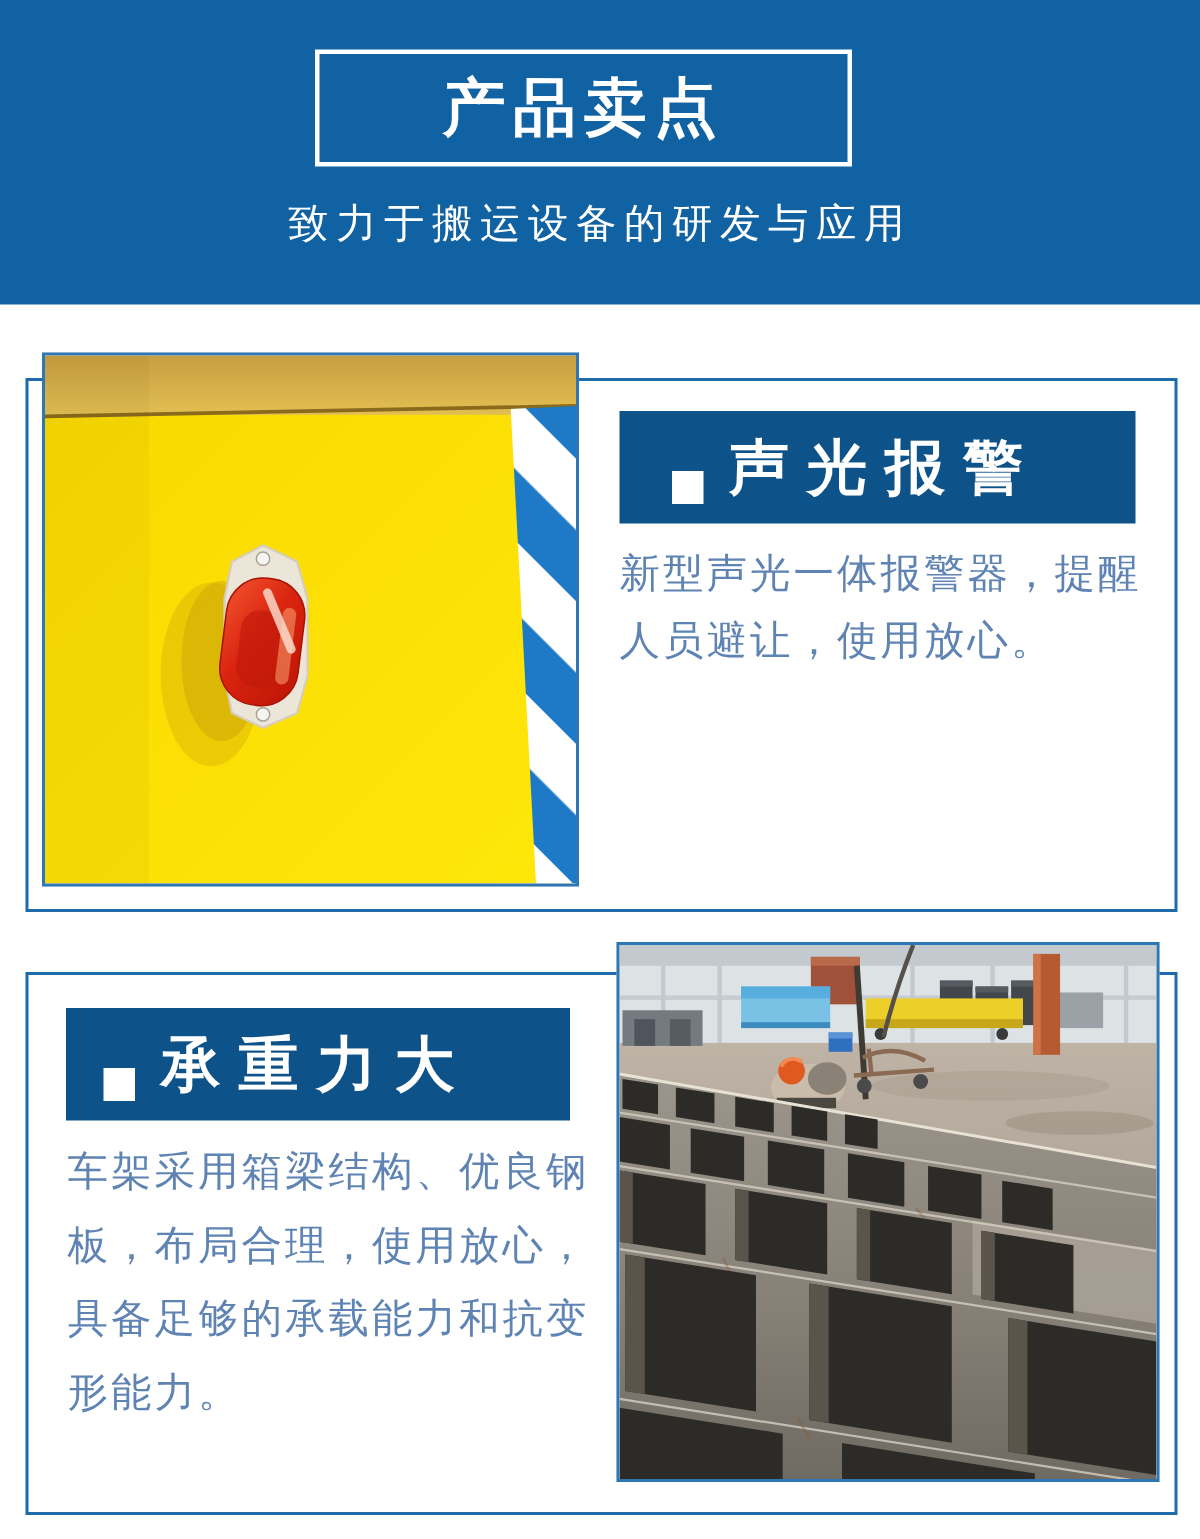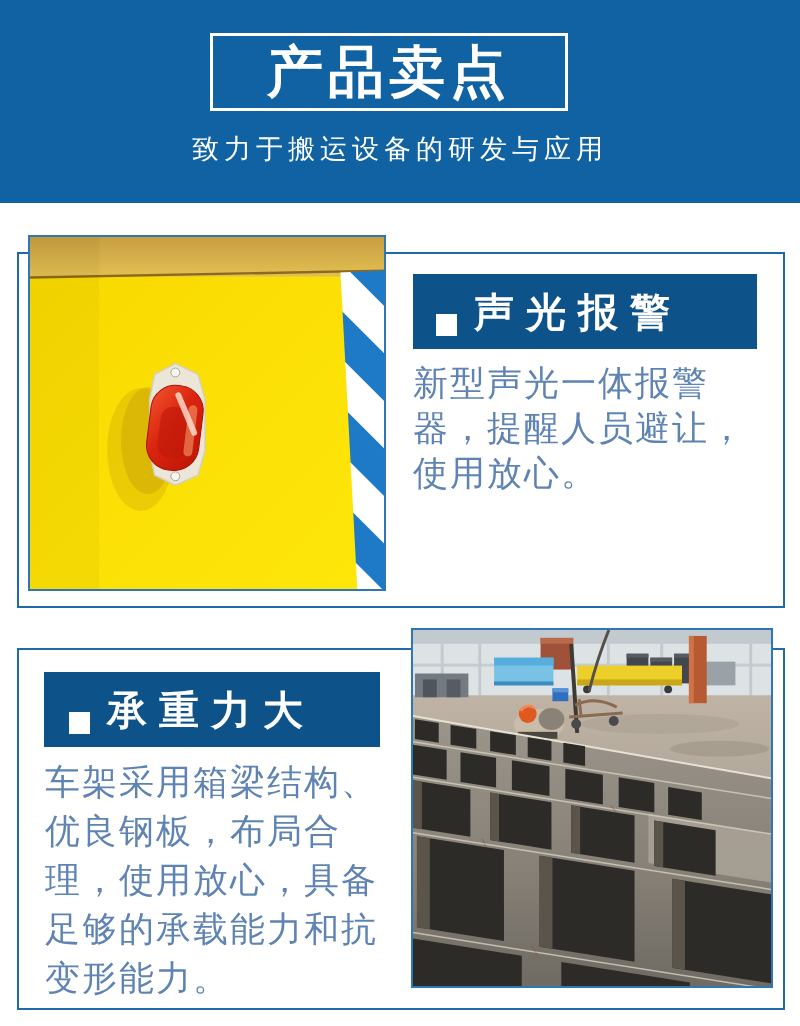--- a/index.html
+++ b/index.html
@@ -7,46 +7,46 @@
     position:relative;width:800px;height:1026px;background:#ffffff;
     font-family:"Liberation Sans","DejaVu Sans",sans-serif;overflow:hidden;
   }
   
   .band{position:absolute;left:0;top:0;width:800px;height:203px;background:#1162a3;}
   .badge{
     position:absolute;left:210px;top:33px;width:358px;height:78px;
     border:3px solid #ffffff;box-sizing:border-box;
     display:flex;align-items:center;justify-content:center;
   }
-  .badge-title{color:#ffffff;font-size:56px;font-weight:bold;letter-spacing:5px;line-height:1;white-space:nowrap;text-align:right;}
+  .badge-title{color:#ffffff;font-size:42px;font-weight:bold;letter-spacing:5px;line-height:1;white-space:nowrap;text-align:right;}
   .band-subtitle{
     position:absolute;left:0;top:131px;width:800px;text-align:center;
     color:#ffffff;font-size:27px;font-weight:300;letter-spacing:5px;white-space:nowrap;
   }
   
   .frame{position:absolute;border:2px solid #1f6aab;box-sizing:border-box;background:#ffffff;}
   .frame1{left:17px;top:252px;width:768px;height:356px;}
   .frame2{left:17px;top:648px;width:768px;height:362px;}
   
   .photo{position:absolute;border:2px solid #2e77b4;box-sizing:border-box;overflow:hidden;background:#ddd;margin:0;padding:0;}
   .photo svg{display:block;width:100%;height:100%;}
   .photo1{left:28px;top:235px;width:358px;height:356px;}
   .photo2{left:411px;top:628px;width:362px;height:360px;}
   
   .titlebar{
     position:absolute;background:#0d5288;height:75px;box-sizing:border-box;
     display:flex;align-items:center;gap:17px;
   }
-  .bar1{left:413px;top:274px;width:344px;padding-left:23px;}
+  .bar1{left:413px;top:274px;width:344px;padding-left:35px;}
   .bar2{left:44px;top:672px;width:336px;padding-left:25px;}
   .bullet{width:21px;height:22px;background:#ffffff;margin-top:26px;flex:0 0 auto;}
   .titletext{color:#ffffff;font-size:40px;font-weight:bold;letter-spacing:12px;line-height:1;white-space:nowrap;}
   
   .bodytext{
-    position:absolute;margin:0;color:#5f84b4;font-size:35px;letter-spacing:2px;
+    position:absolute;margin:0;color:#5f84b4;font-size:27px;letter-spacing:2px;
     text-align:left;word-break:break-all;
   }
   .body1{left:413px;top:360px;width:360px;line-height:45px;}
   .body2{left:45px;top:757px;width:360px;line-height:49px;}
 </style>
 </head>
 <body>
 
 <div class="page">
 

